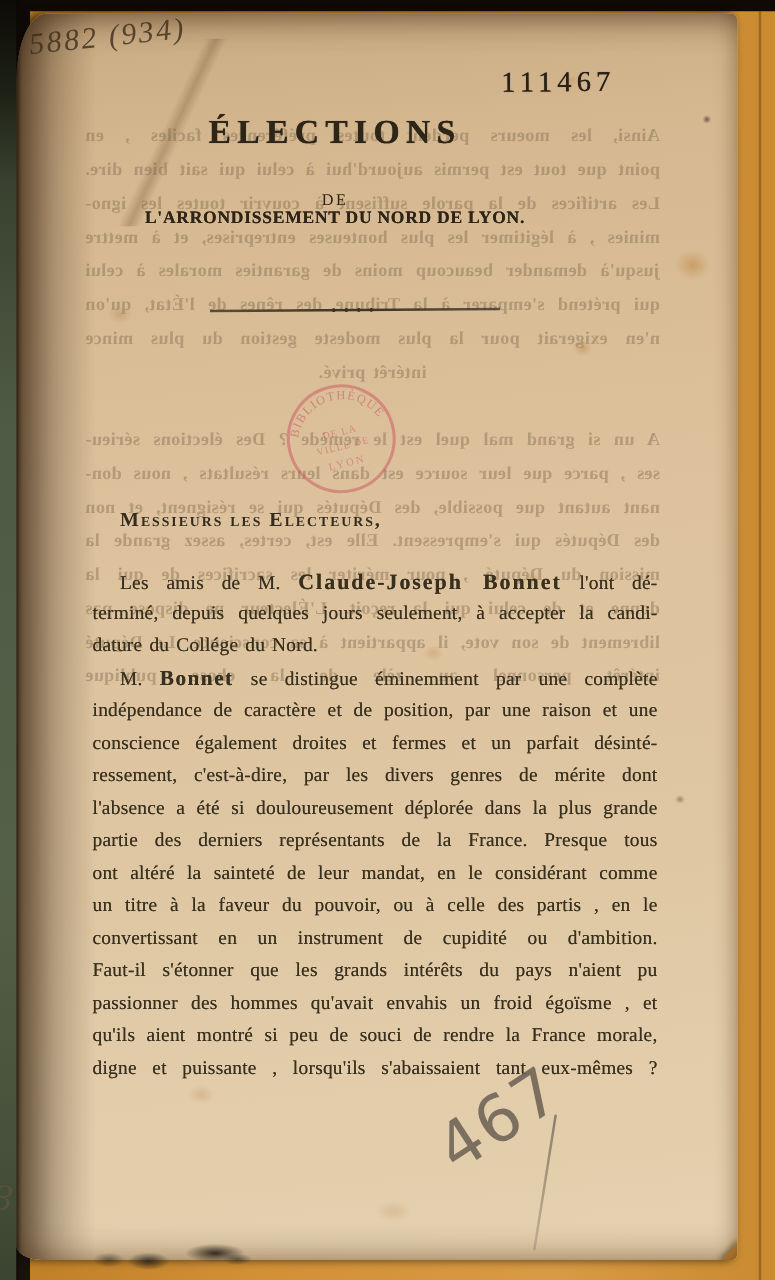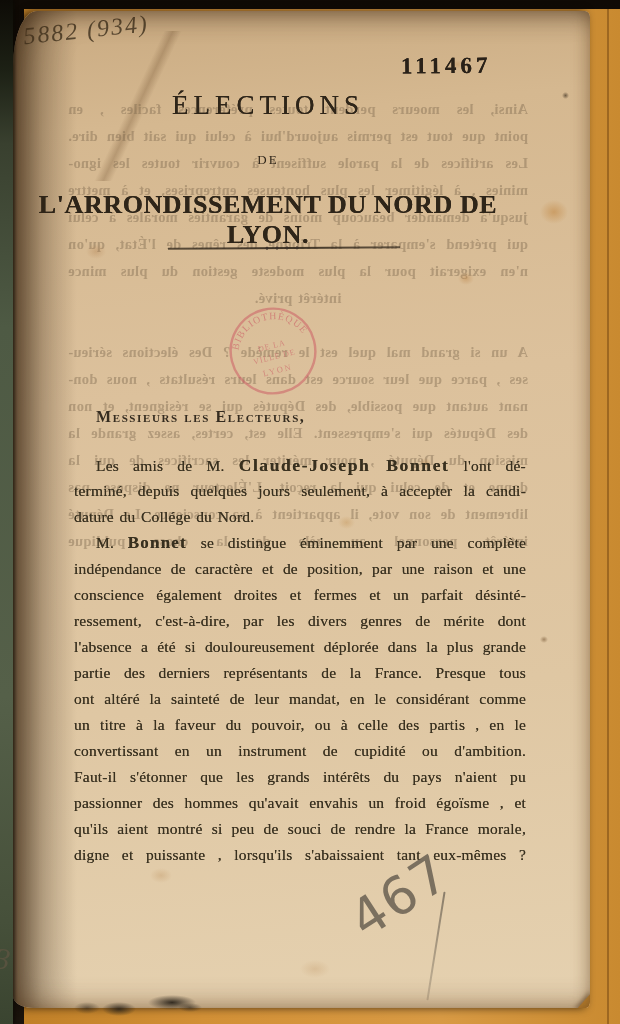--- a/index.html
+++ b/index.html
@@ -75,35 +75,35 @@
   .bleed-line:nth-child(8){text-align-last:center;}
   
   .shelfmark{
     position:absolute;left:10px;top:4px;width:160px;
     font-size:24px;font-style:italic;color:#453723;transform:rotate(-6deg);
     letter-spacing:2px;opacity:.85;
   }
   
   .accession{
     position:absolute;left:388px;top:42px;
-    font-size:23px;font-weight:bold;letter-spacing:4px;color:#292118;
+    font-size:23px;font-weight:normal;letter-spacing:4px;color:#292118;
     transform:rotate(-.5deg);text-shadow:0 0 .6px #292118;
   }
   .header{position:absolute;left:0;top:0;width:510px;text-align:center;color:#2e2519;}
   .title-main{
     position:absolute;left:0;right:0;top:79px;
-    font-size:27px;font-weight:normal;letter-spacing:5px;text-shadow:0 0 .6px #2e2519;
+    font-size:27px;font-weight:bold;letter-spacing:5px;text-shadow:0 0 .6px #2e2519;
   }
   .title-de{
     position:absolute;left:0;right:0;top:141px;
     font-size:13px;font-weight:normal;letter-spacing:2px;
   }
   .title-sub{
-    position:absolute;left:0;right:0;top:179px;
-    font-size:26px;font-weight:bold;letter-spacing:.6px;text-shadow:0 0 .5px #2e2519;
+    position:absolute;left:0;right:0;top:156px;
+    font-size:14px;font-weight:bold;letter-spacing:.6px;text-shadow:0 0 .5px #2e2519;
   }
   .separator{
     position:absolute;left:155px;top:236px;width:232px;height:4px;
     background:linear-gradient(90deg,rgba(50,40,28,.75),rgba(50,40,28,.9) 45%,rgba(50,40,28,.9) 55%,rgba(50,40,28,.7));
     height:2px;transform:rotate(-.4deg);
   }
   .separator .orn{
     position:absolute;left:50%;top:-3px;transform:translateX(-50%);
     width:44px;height:7px;
     background:

